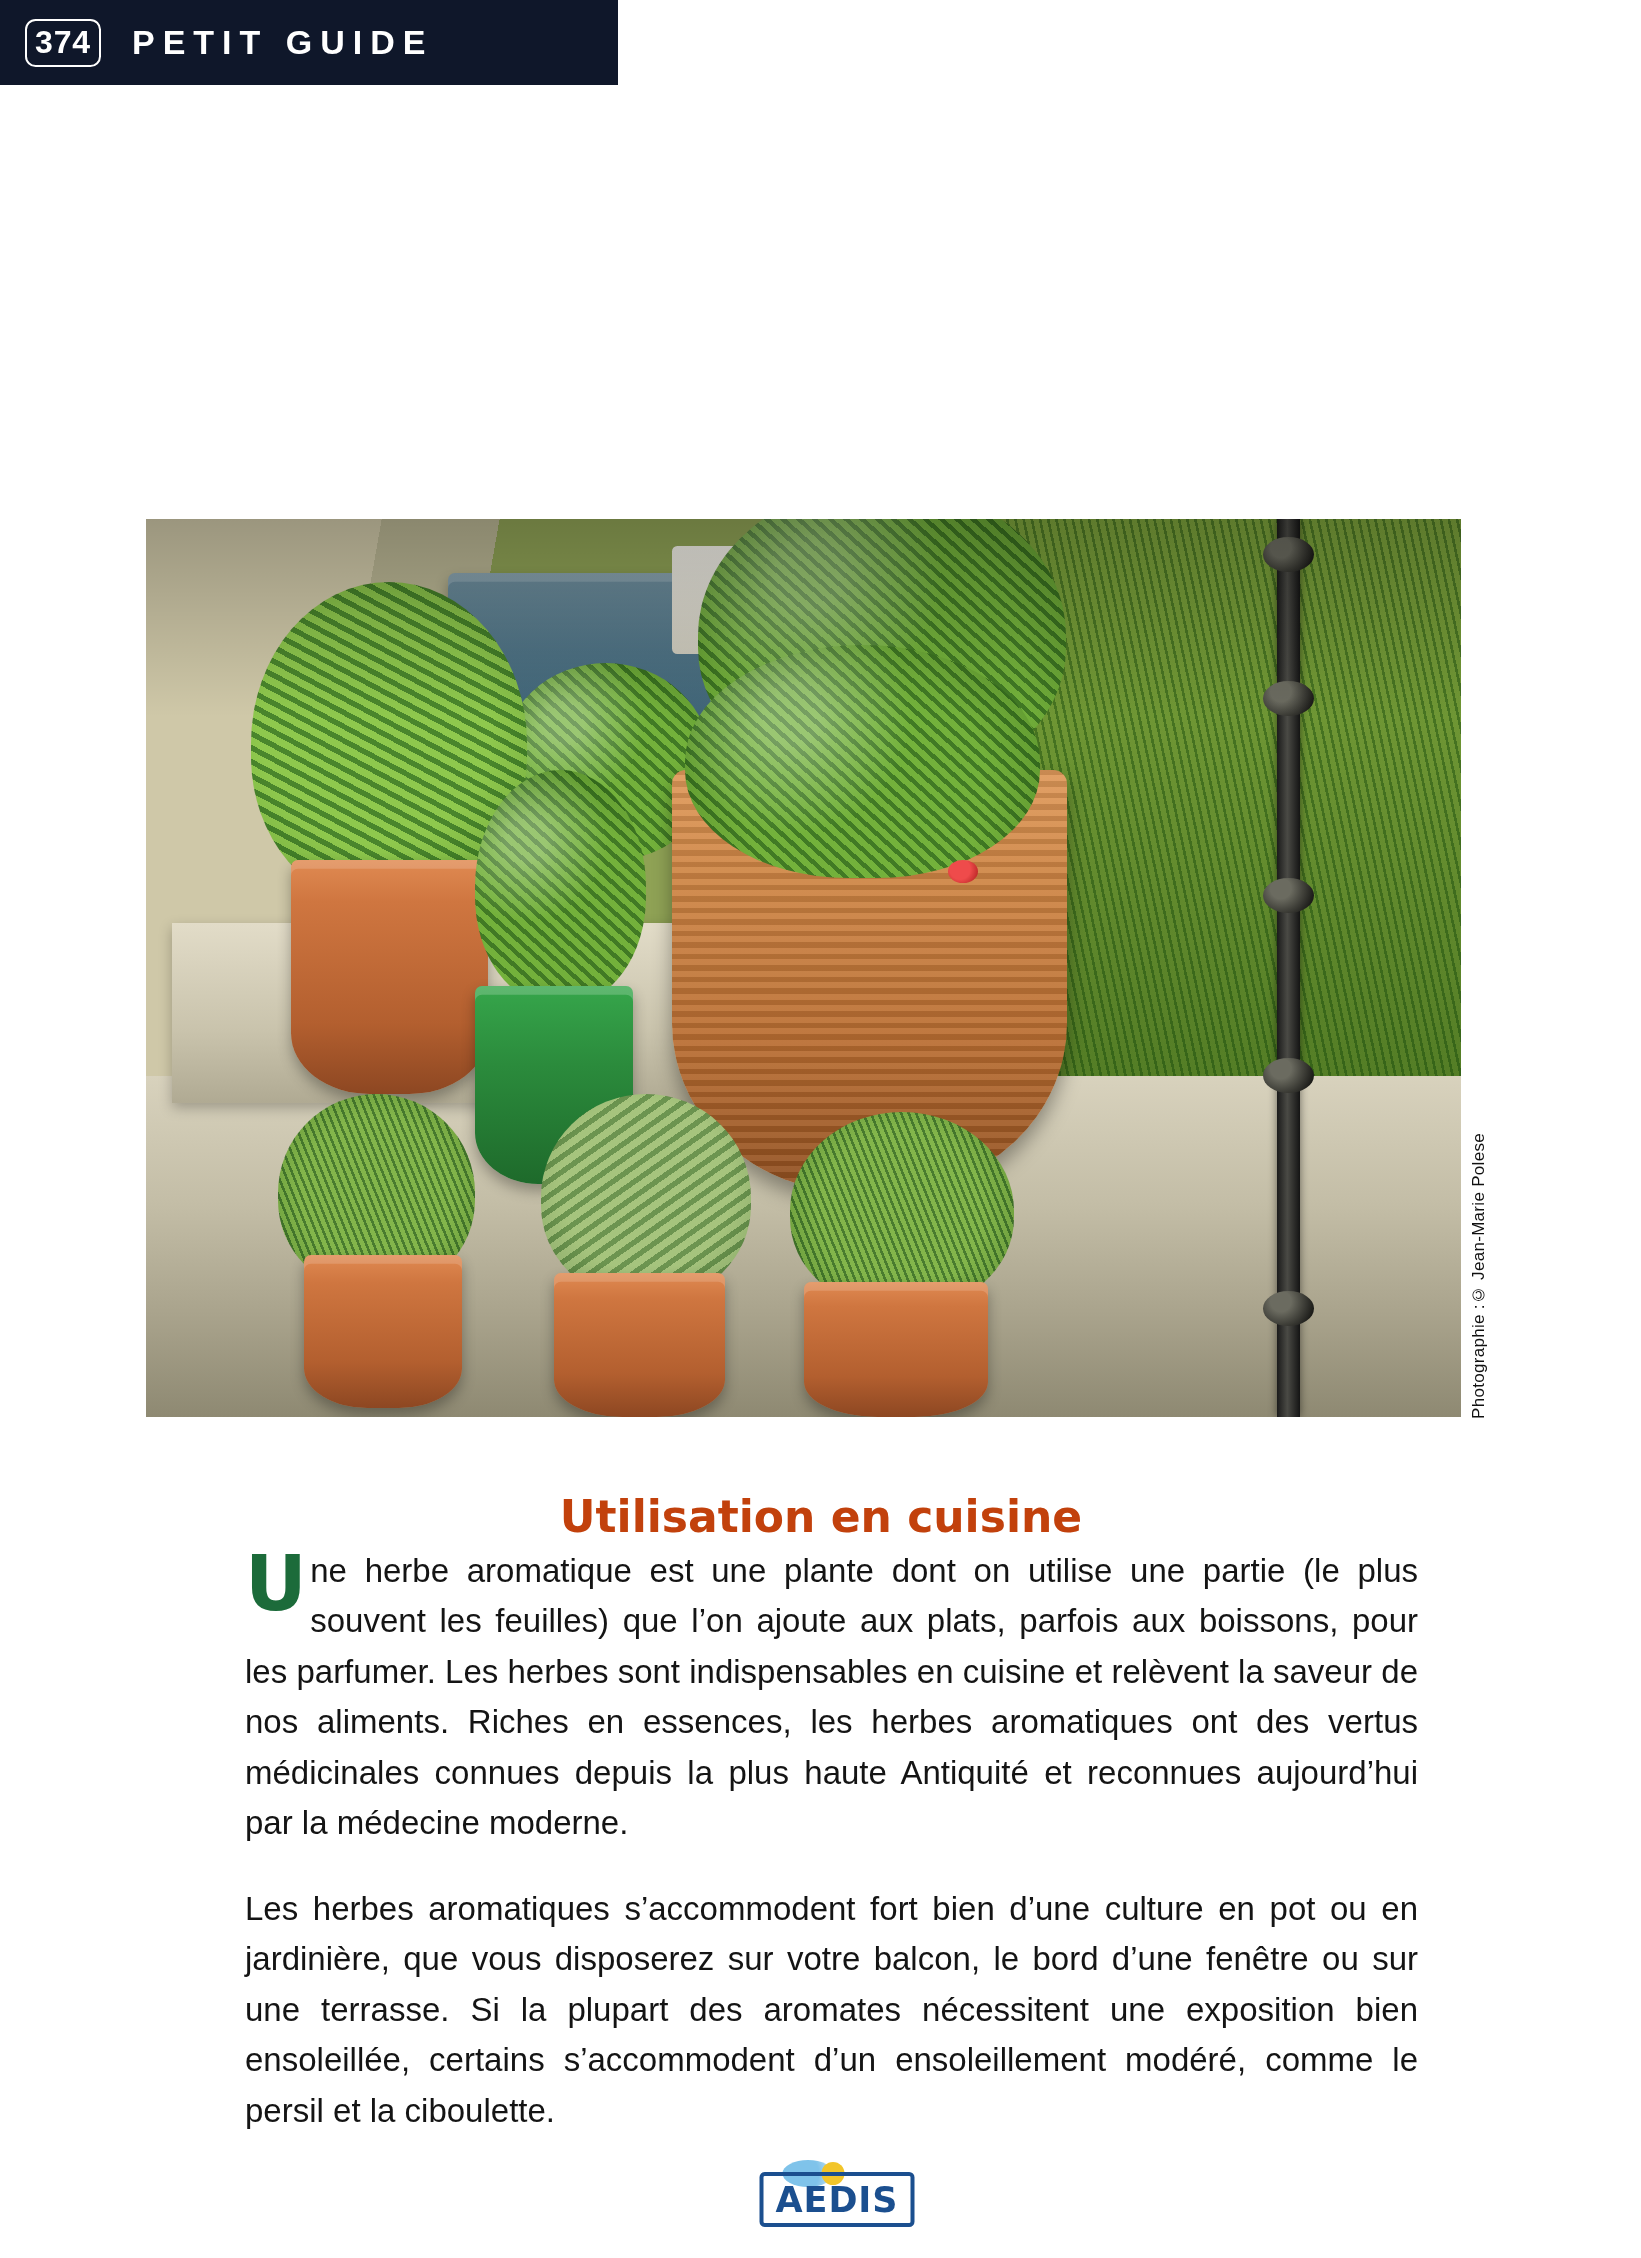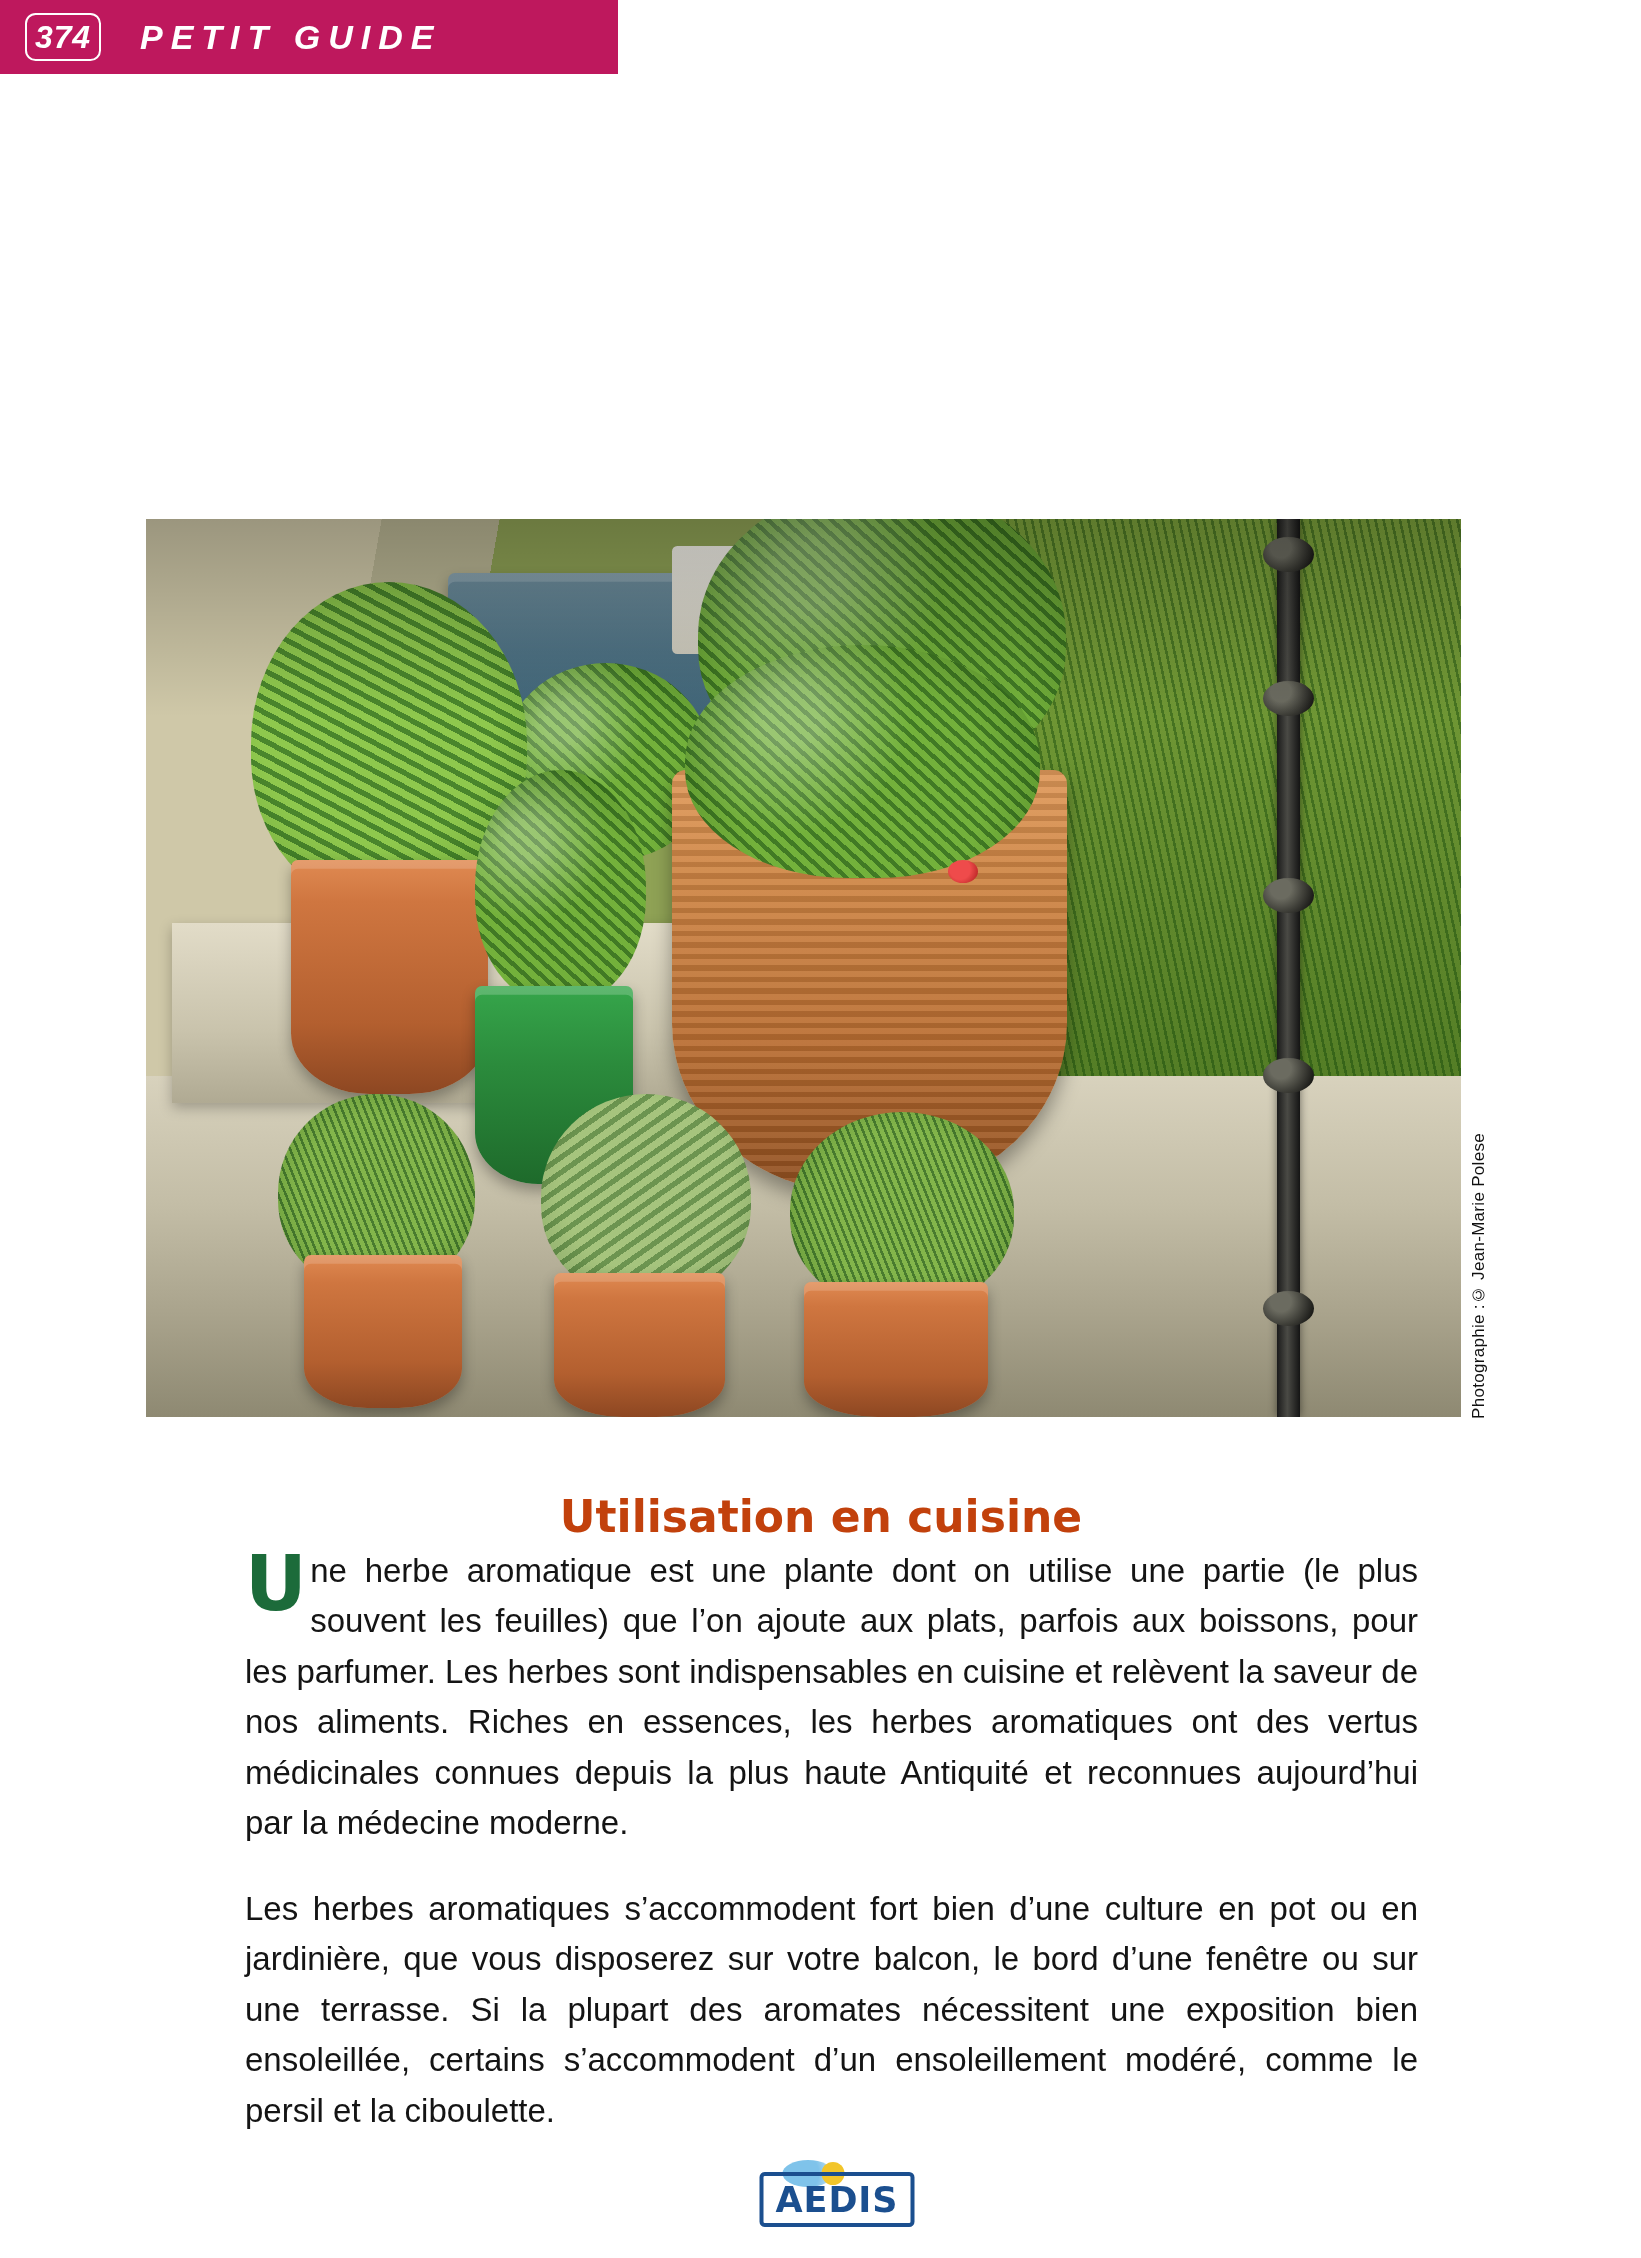--- a/index.html
+++ b/index.html
@@ -15,43 +15,42 @@
     position: relative;
     overflow: hidden;
   }
 
   
   .banner {
     position: absolute;
     left: 0;
     top: 0;
     width: 618px;
-    height: 74px;
-    background: #be185d;
+    height: 85px;
+    background: #0f172a;
     display: flex;
     align-items: center;
-    font-style: italic;
   }
   .banner-badge {
     margin-left: 25px;
     width: 76px;
     height: 48px;
     border: 2.6px solid #ffffff;
     border-radius: 10.6px;
     color: #ffffff;
     font-weight: bold;
     font-size: 32px;
     letter-spacing: 0.9px;
     display: flex;
     align-items: center;
     justify-content: center;
     box-sizing: border-box;
   }
   .banner-title {
-    margin-left: 39px;
+    margin-left: 31px;
     color: #ffffff;
     font-weight: bold;
     font-size: 34px;
     letter-spacing: 8px;
   }
 
   
   .main-title {
     position: absolute;
     left: 0;

